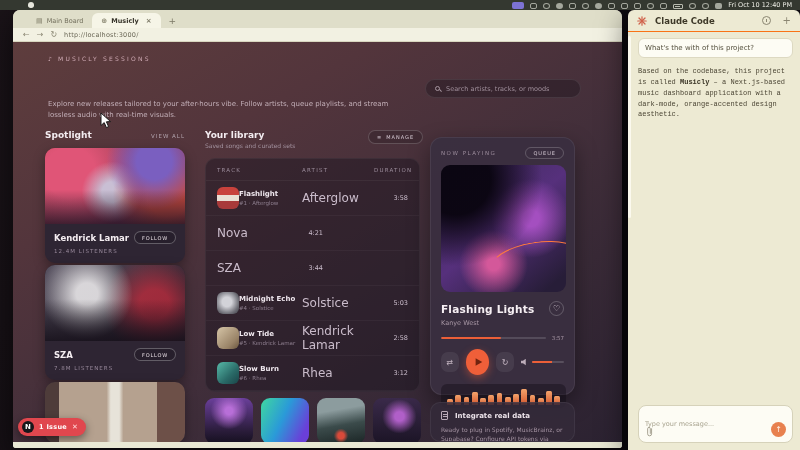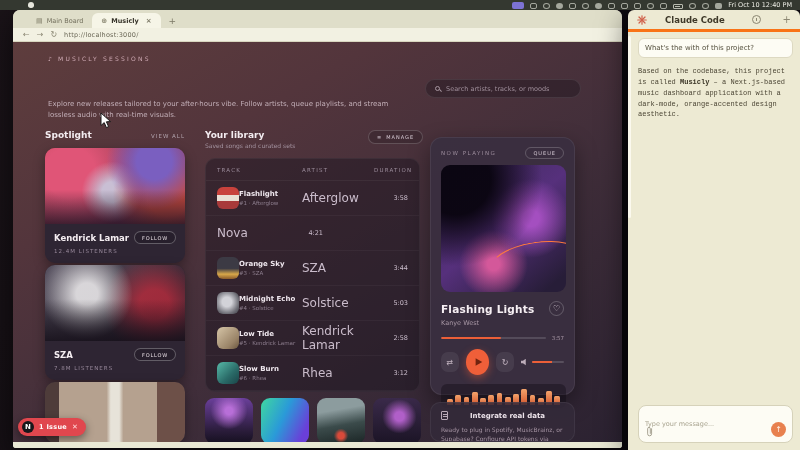--- a/index.html
+++ b/index.html
@@ -154,41 +154,41 @@
             clip-path:polygon(0 32%, 28% 32%, 68% 4%, 68% 96%, 28% 68%, 0 68%); }
   .vol-track { width:32px; height:2px; border-radius:2px; background:rgba(255,255,255,.16); overflow:hidden; }
   .vol-fill { height:100%; background:#ec5f38; }
   .eq { margin:9px 10px 0; width:125px; height:24px; border-radius:6px; background:rgba(15,10,20,.4);
         display:flex; align-items:flex-end; gap:2.5px; padding:3px 6px; }
   .eq-bar { flex:1; border-radius:1.5px 1.5px 0 0; background:linear-gradient(#f3a36b,#d2562e); }
 
   
   .integrate { position:absolute; left:417px; top:360px; width:145px; height:40px; border-radius:10px;
                background:rgba(52,42,58,.85); border:1px solid rgba(255,255,255,.06); padding:8px 10px; overflow:hidden; }
-  .int-head { display:flex; align-items:center; gap:22px; font-size:7px; font-weight:bold; color:#ece3ea; }
+  .int-head { display:flex; align-items:center; gap:7px; font-size:7px; font-weight:bold; color:#ece3ea; }
   .doc-ic { width:7px; height:9px; border:1px solid #b9a9b6; border-radius:1px; position:relative; }
   .doc-ic::after { content:''; position:absolute; left:1px; top:2px; width:3.5px; height:1px;
                    background:#b9a9b6; box-shadow:0 2px 0 #b9a9b6; }
   .int-body { font-size:6px; line-height:1.55; color:#a493a2; margin-top:5px; }
 
   
   .issue { position:absolute; left:5px; top:376px; height:18px; border-radius:10px; background:#e0474e;
            display:flex; align-items:center; gap:5px; padding:0 8px 0 4px;
            box-shadow:0 3px 8px rgba(0,0,0,.45); z-index:4; }
   .n-logo { width:12px; height:12px; border-radius:50%; background:#17171a; color:#fff; font-size:7px;
             font-weight:bold; display:flex; align-items:center; justify-content:center; }
   .issue-label { color:#fff; font-size:6.5px; font-weight:bold; letter-spacing:.3px; }
   .issue-x { color:#ffd9da; font-size:7px; }
 
   
   .claude { position:absolute; left:628px; top:10px; width:172px; height:440px; background:#edead3;
             border-radius:6px 6px 0 0; z-index:2; box-shadow:0 8px 30px rgba(0,0,0,.6); }
   .c-strip { position:absolute; left:0; top:26px; width:3px; height:182px; background:#fbf9ee; border-radius:2px; }
-  .c-head { height:22px; display:flex; align-items:center; gap:18px; padding:0 9px;
-            border-bottom:3px solid #f97316; }
+  .c-head { height:22px; display:flex; align-items:center; gap:8px; padding:0 9px;
+            border-bottom:1px solid #f97316; }
   .c-title { font-size:8.5px; font-weight:bold; color:#3d3828; flex:1; }
   .clock-ic { width:9px; height:9px; border:1px solid #8b8672; border-radius:50%; position:relative; }
   .clock-ic::after { content:''; position:absolute; left:3.5px; top:1.5px; width:1px; height:3px; background:#8b8672; }
   .c-plus { font-size:10px; color:#8b8672; margin-left:4px; }
   .bubble { position:absolute; left:10px; top:28px; width:155px; border-radius:6px; background:#fdfcf4;
             border:1px solid #ddd9c2; padding:5px 6px; font-size:7px; color:#55503e; }
   .answer { position:absolute; left:10px; top:56px; width:156px; font-size:7px; line-height:1.55; color:#4c4635;font-family:Liberation Mono, monospace; }
   .answer b { color:#3a3526; }
   .c-input { position:absolute; left:10px; top:395px; width:155px; height:38px; border-radius:8px;
              background:#fdfcf4; border:1px solid #d6d2ba; padding:5px 6px; }
@@ -310,27 +310,20 @@
             </div>
           </div>
         <div class="tr-artist">Afterglow</div>
         <div class="tr-dur">3:58</div>
       </div>
       <div class="lib-row">
         <div class="tr-artist">Nova</div>
         <div class="tr-dur">4:21</div>
       </div>
       <div class="lib-row">
-        <div class="l-main">
-            <div class="thumb t3"></div>
-          <div>
-              <div class="tr-title">Orange Sky</div>
-               <div class="tr-meta">#3 · SZA</div>
-            </div>
-          </div>
         <div class="tr-artist">SZA</div>
         <div class="tr-dur">3:44</div>
       </div>
       <div class="lib-row">
         <div class="l-main">
             <div class="thumb t4"></div>
           <div>
               <div class="tr-title">Midnight Echo</div>
                <div class="tr-meta">#4 · Solstice</div>
             </div>

